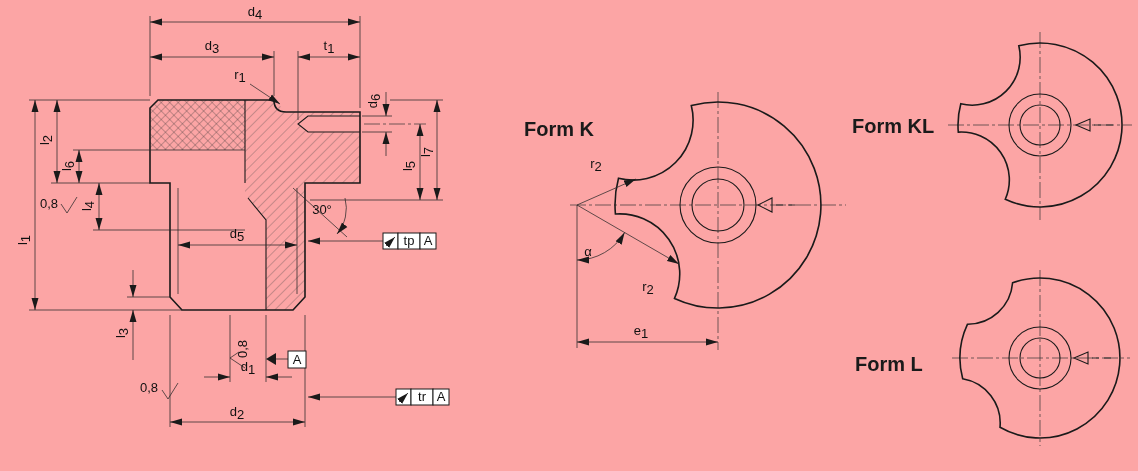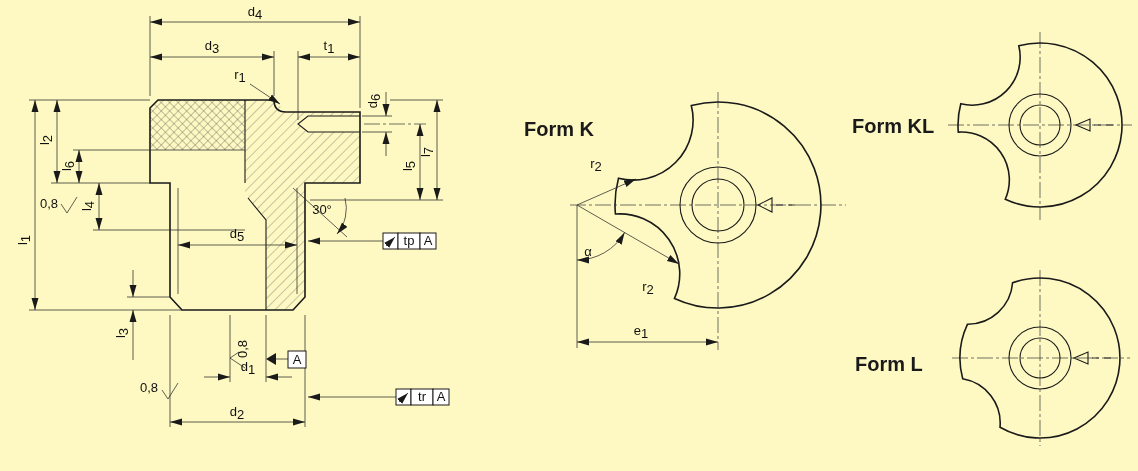--- a/index.html
+++ b/index.html
@@ -1,16 +1,16 @@
 <!DOCTYPE html>
 <html><head>
 <meta charset="utf-8">
 <style>
   html,body{margin:0;padding:0;background:#ffffff;}
-  .stage{width:1138px;height:471px;background:#fef9c3;position:relative;overflow:hidden;}
+  .stage{width:1138px;height:471px;background:#fca5a5;position:relative;overflow:hidden;}
   svg text{font-family:"Liberation Sans","DejaVu Sans",sans-serif;fill:#111;font-size:13px;}
   svg text.formtitle{font-size:20px;font-weight:bold;fill:#1a1a1a;}
   .thick{stroke:#1a1a1a;stroke-width:1.6;fill:none;stroke-linejoin:miter;}
   .med{stroke:#1a1a1a;stroke-width:1.1;fill:none;}
   .thin{stroke:#2a2a2a;stroke-width:.75;fill:none;}
   .cl{stroke:#333;stroke-width:.7;fill:none;stroke-dasharray:16 3 3 3;}
   .dash{stroke:#333;stroke-width:1;fill:none;stroke-dasharray:7 4;}
   .boxr{stroke:#1a1a1a;stroke-width:1;fill:#fff;}
 </style>
 </head>

